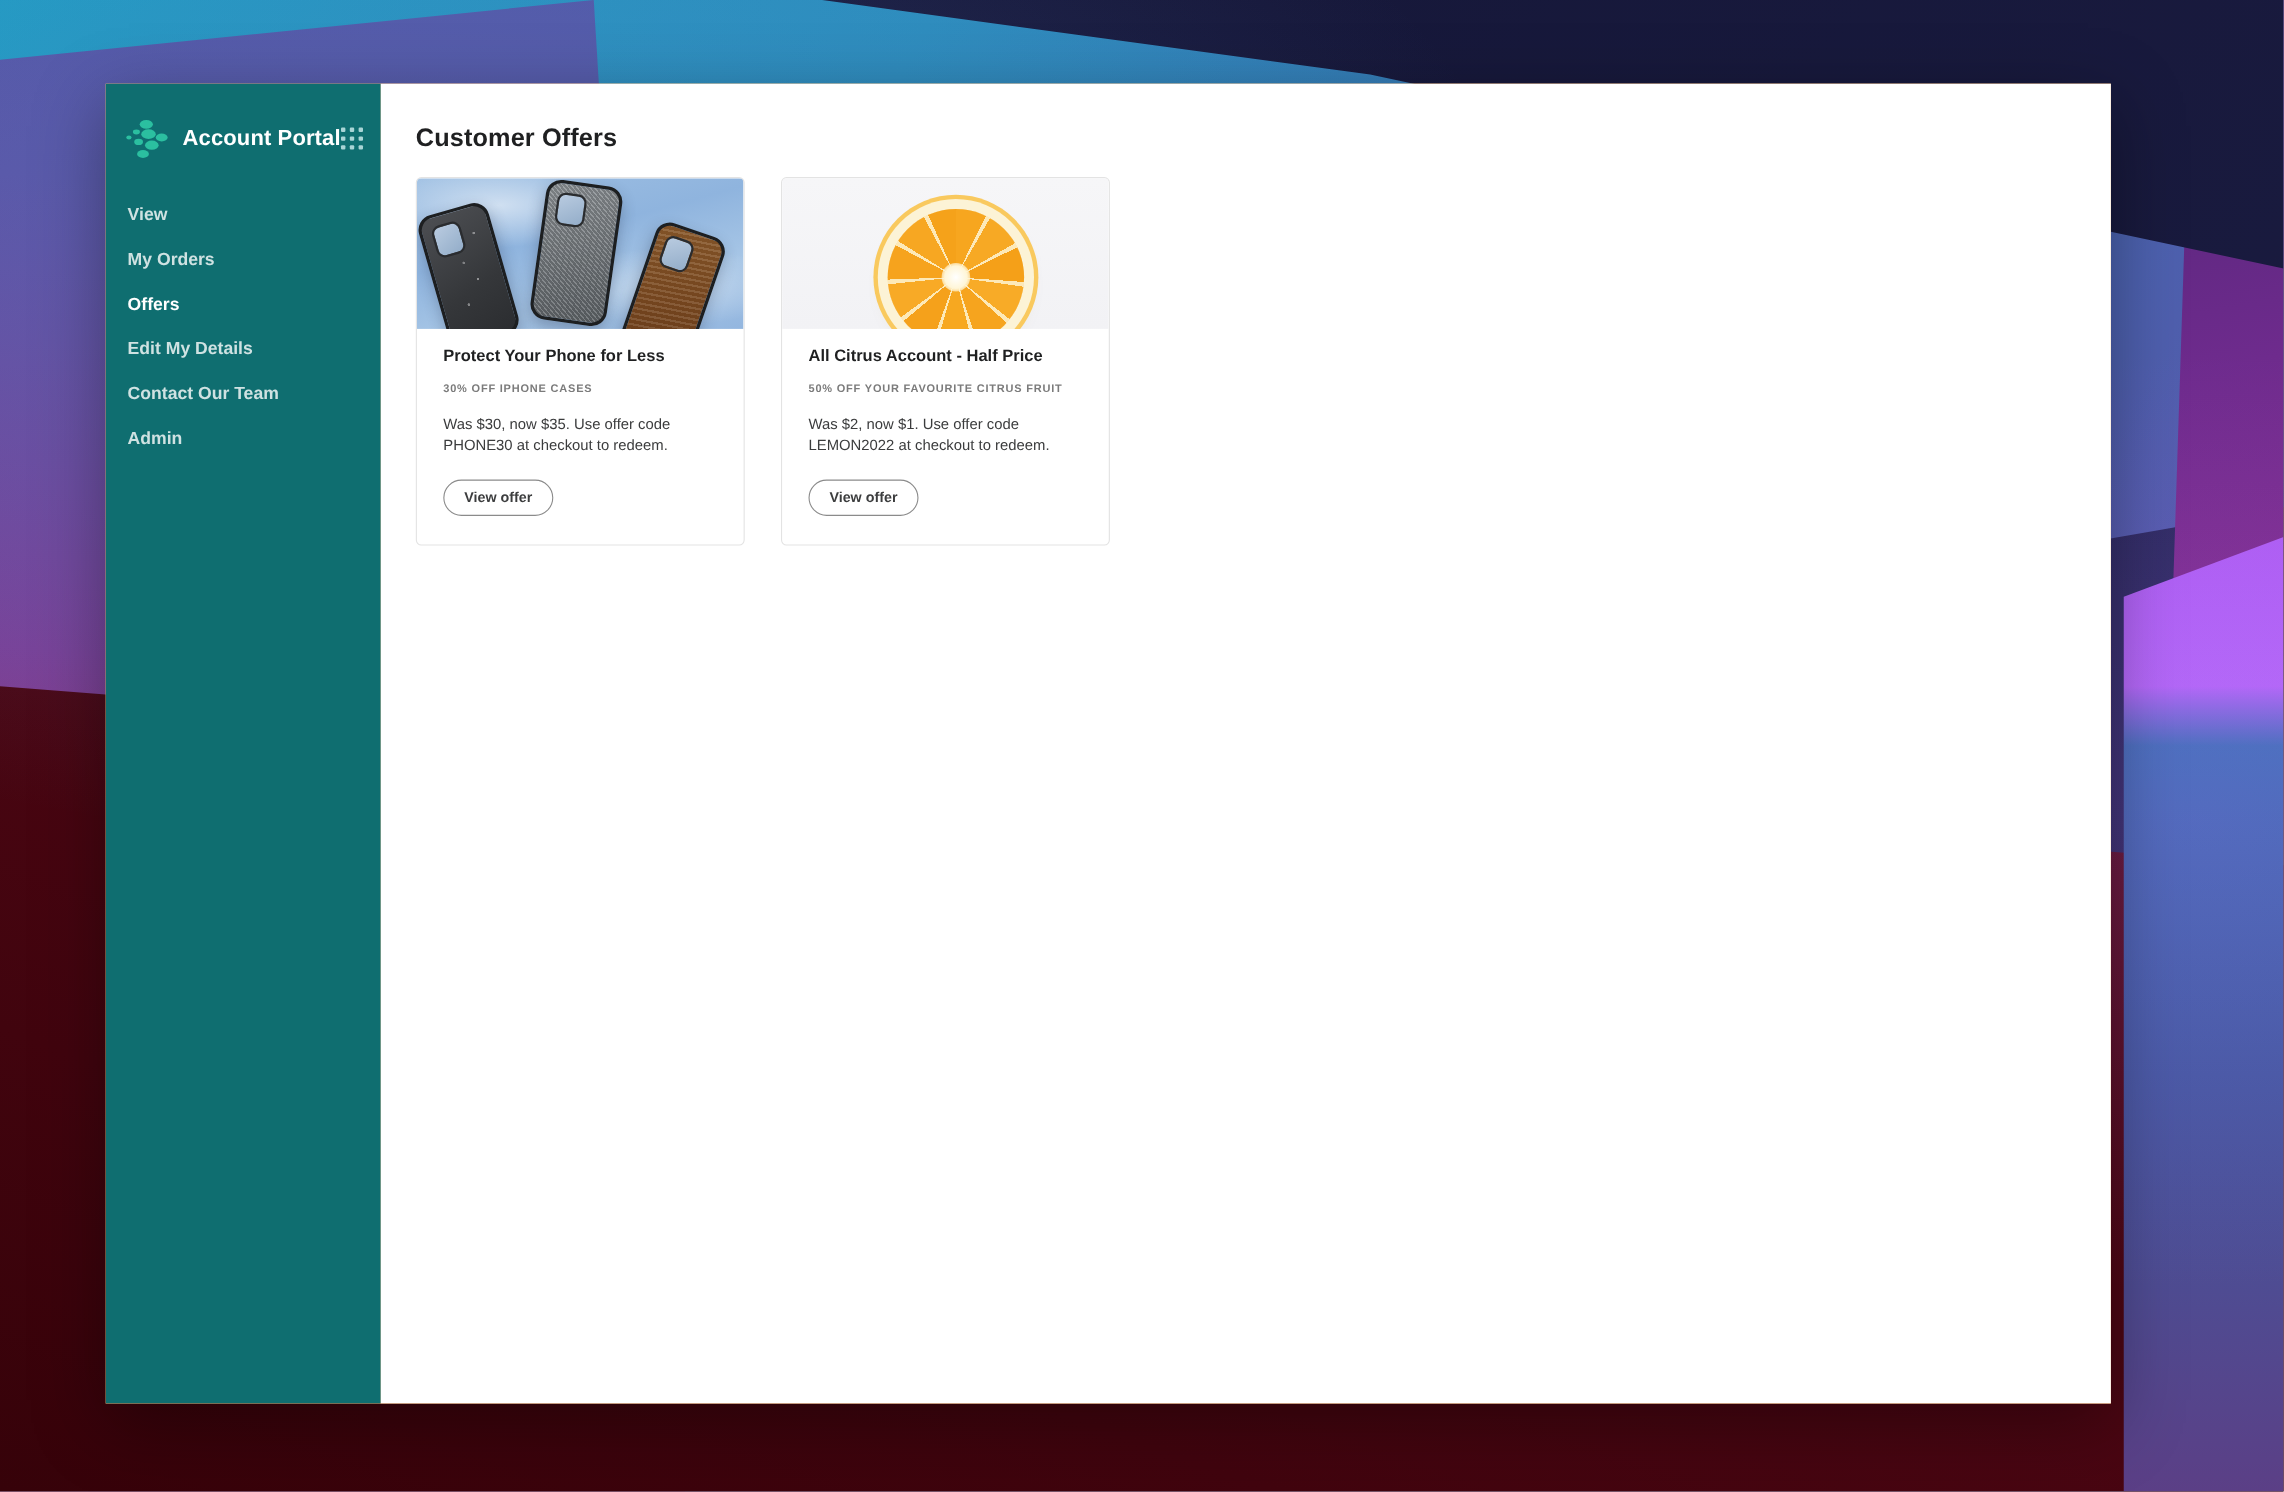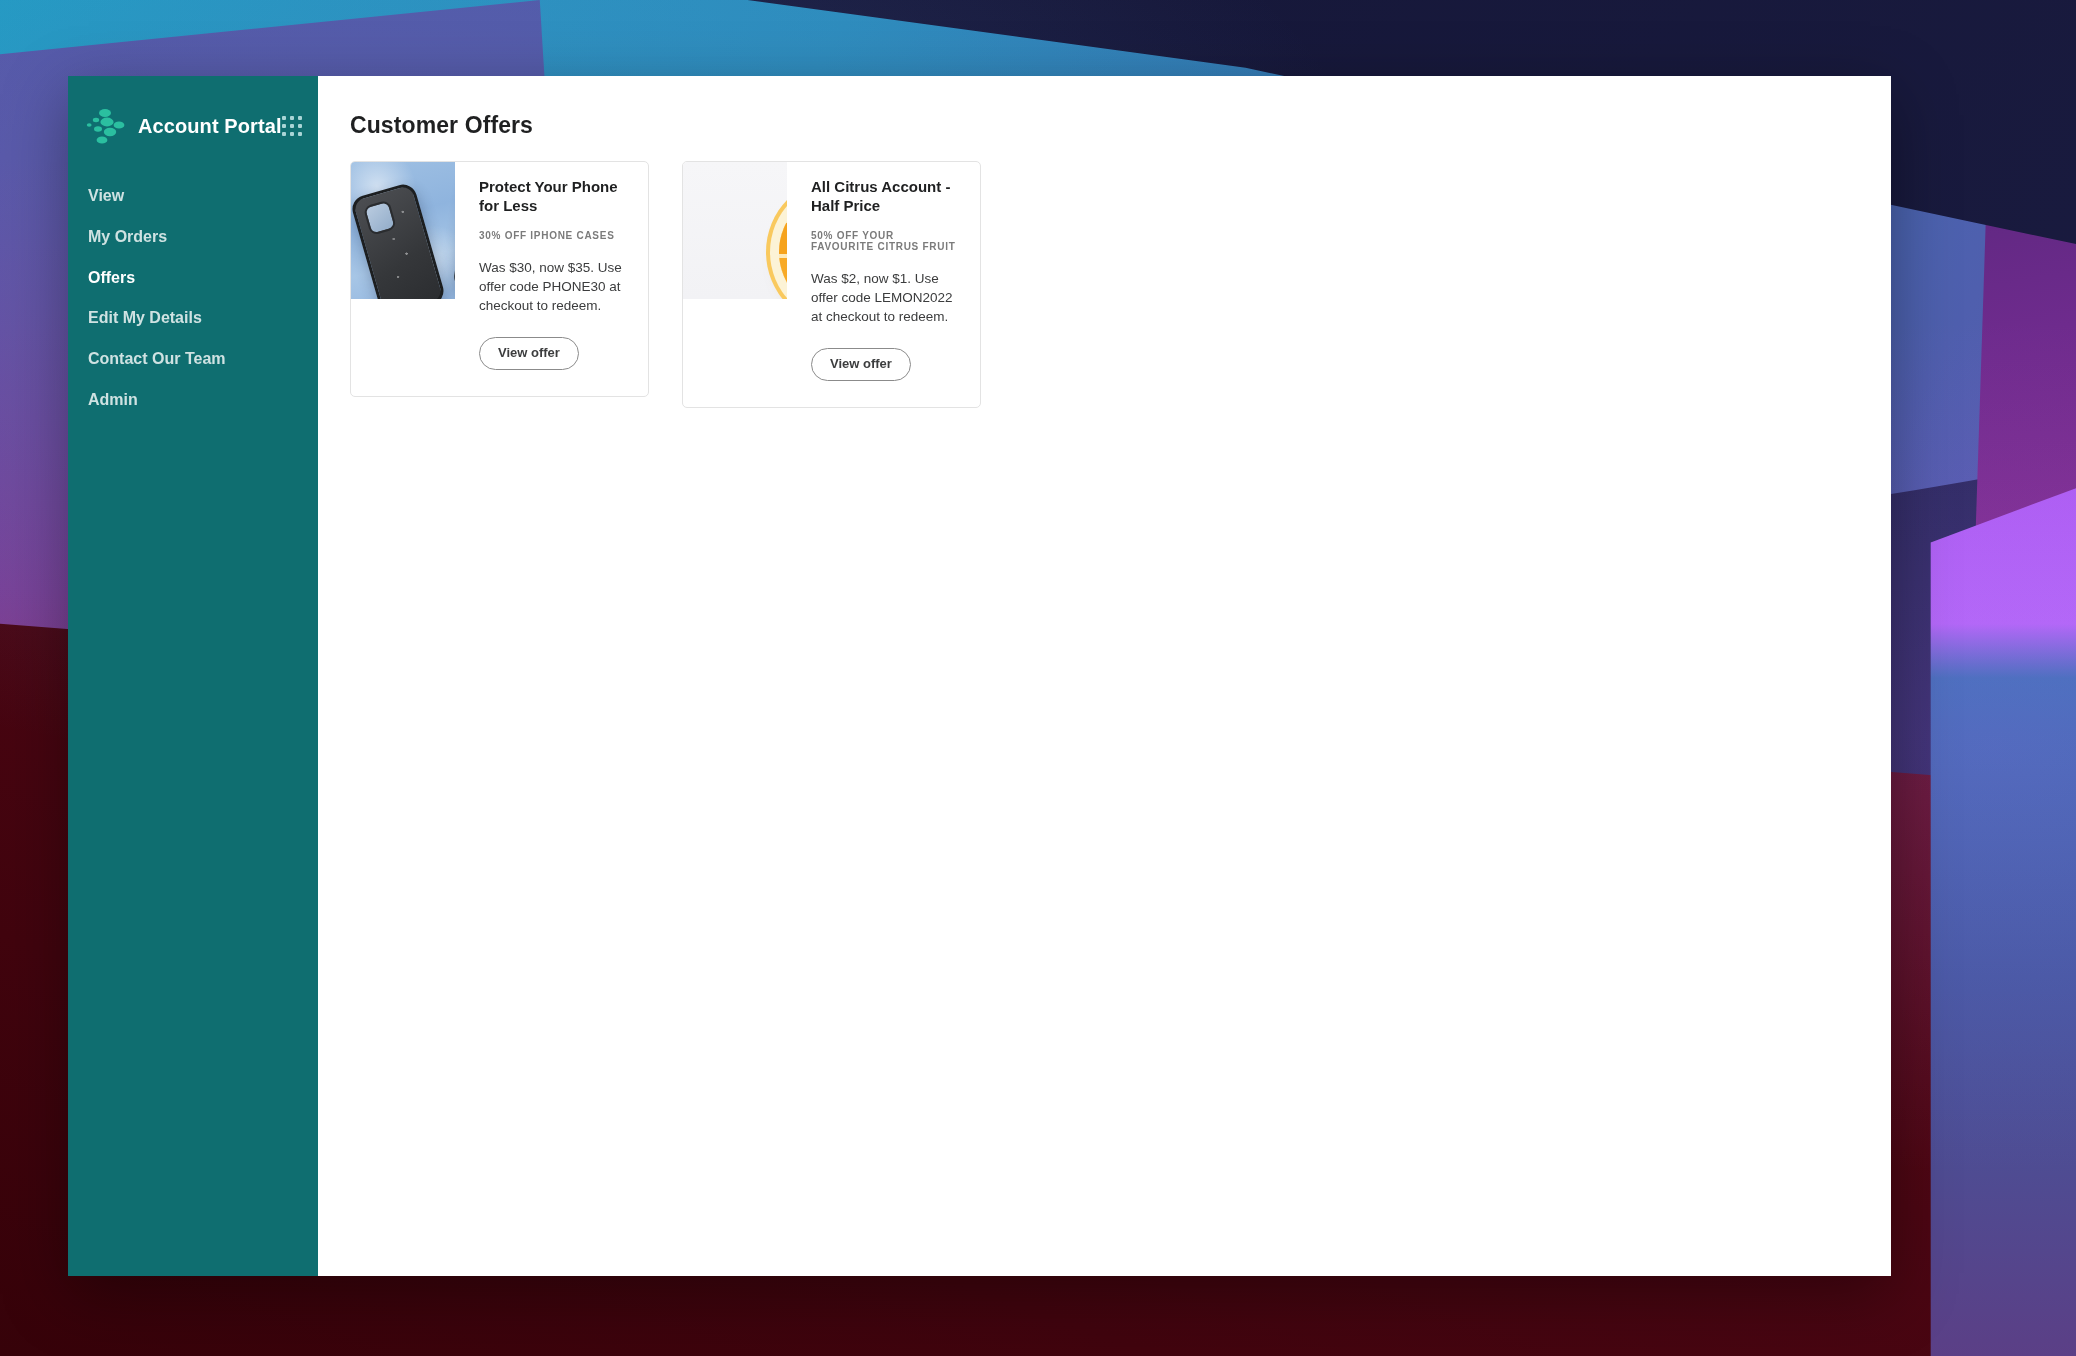--- a/index.html
+++ b/index.html
@@ -55,21 +55,21 @@
     clip-path: polygon(36% 0%, 100% 0%, 100% 18%, 60% 5%);
   }
   .wp-soften {
     background: radial-gradient(ellipse 70% 55% at 18% 18%, rgba(90,120,190,.28), rgba(0,0,0,0) 70%),
                 radial-gradient(ellipse 55% 45% at 96% 55%, rgba(175,100,250,.20), rgba(0,0,0,0) 70%);
   }
 
   
   #app-window {
     position: absolute;
-    left: 68px;
+    left: 96px;
     top: 76px;
     width: 1823px;
     height: 1200px;
     background: #fdba74;
     box-shadow: 0 18px 60px rgba(0,0,0,.35);
     display: flex;
     overflow: hidden;
   }
 
   
@@ -147,21 +147,21 @@
   }
 
   
   .offer-card {
     width: 299px;
     background: #ffffff;
     border: 1px solid #e3e3e3;
     border-radius: 5px;
     overflow: hidden;
     display: flex;
-    flex-direction: row;
+    flex-direction: column;
   }
   .card-media {
     height: 137px;
     width: 100%;
     position: relative;
     overflow: hidden;
   }
   .card-body { padding: 16px 24px 26px 24px; }
   .card-title {
     font-size: 15px;

